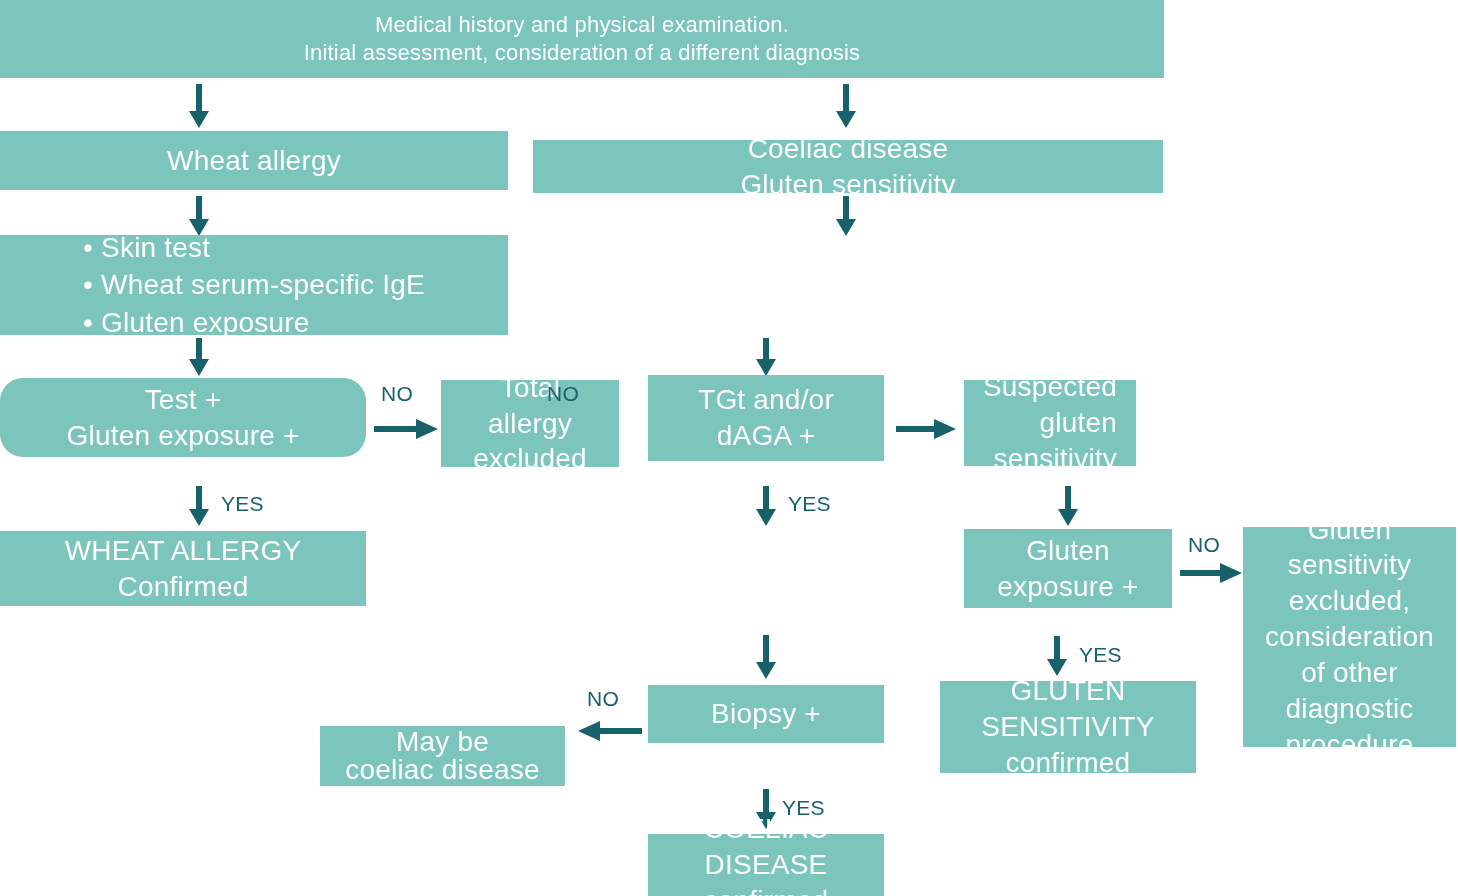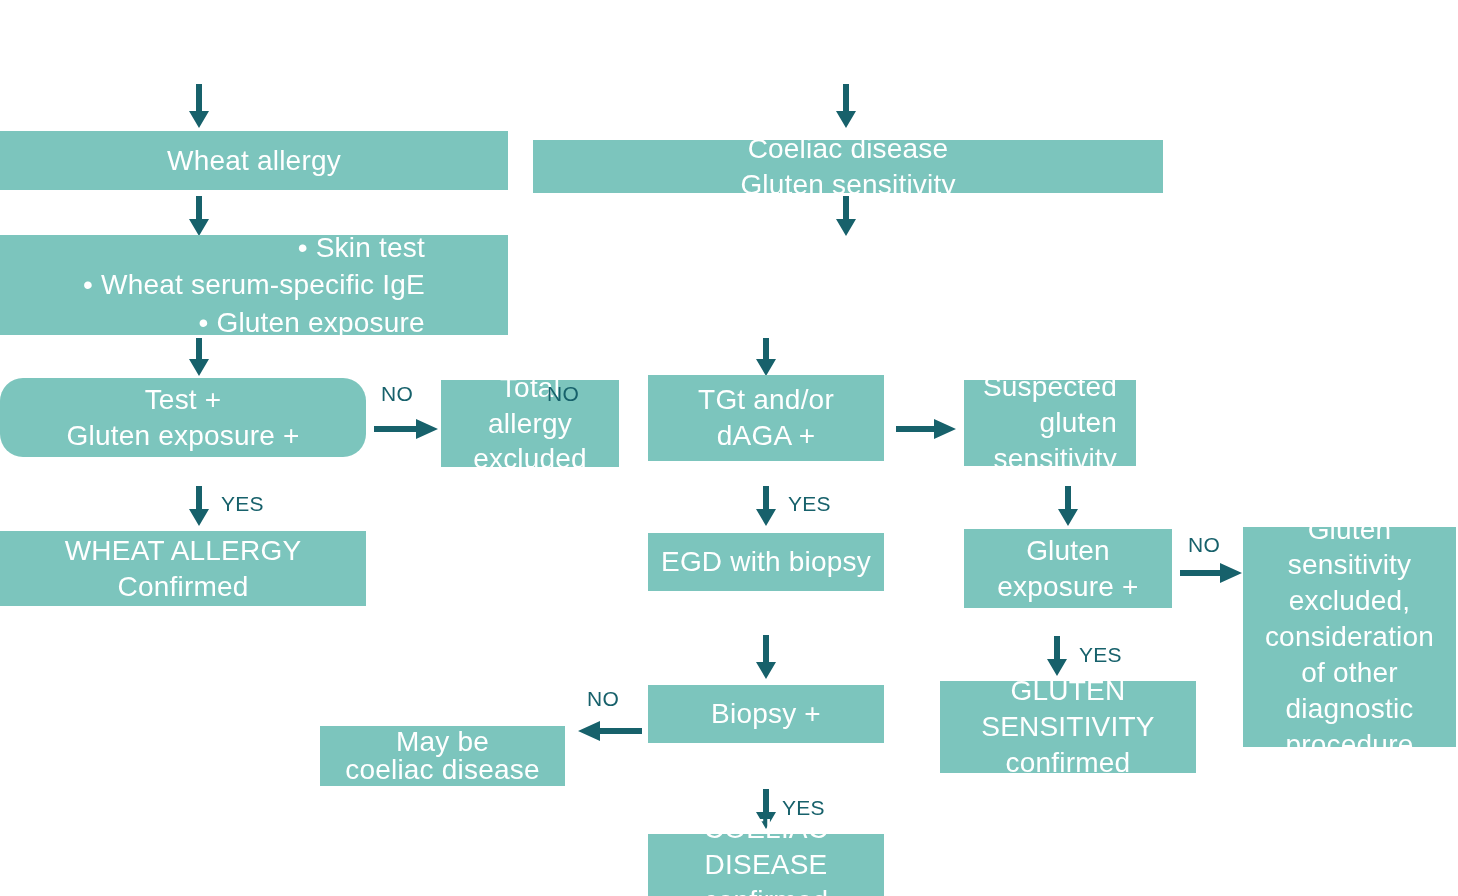--- a/index.html
+++ b/index.html
@@ -26,41 +26,45 @@
     justify-content: center;
     text-align: center;
     line-height: 1.28;
     box-sizing: border-box;
     padding: 2px 6px;
     font-size: 28px;
     letter-spacing: 0.2px;
   }
   .node .txt { display: block; white-space: pre-line; }
   .node.tight { line-height: 1.0; }
-  .node.bullets { text-align: right; line-height: 1.34; }
+  .node.bullets { text-align: left; line-height: 1.34; }
 
   .label {
     position: absolute;
     color: #17616b;
     font-size: 21px;
     letter-spacing: 0.3px;
     white-space: nowrap;
     font-weight: 400;
   }
 
   .arrow {
     position: absolute;
   }
   .arrow svg { display: block; overflow: visible; }
 </style>
 </head>
 <body>
 
 <div id="canvas">
 
+  <div class="node" style="left:0px; top:0px; width:1164px; height:78px; font-size:22px;">
+    <span class="txt">Medical history and physical examination.
+Initial assessment, consideration of a different diagnosis</span>
+  </div>
 
   <div class="arrow" style="left:185px; top:84px; width:28px; height:44px;">
     <svg width="28" height="44" viewBox="0 0 28 44">
       <path d="M11 0 h6 v27 h7 l-10 17 l-10 -17 h7 z" fill="#17616b"></path>
     </svg>
   </div>
   <div class="arrow" style="left:832px; top:84px; width:28px; height:44px;">
     <svg width="28" height="44" viewBox="0 0 28 44">
       <path d="M11 0 h6 v27 h7 l-10 17 l-10 -17 h7 z" fill="#17616b"></path>
     </svg>
@@ -156,23 +160,20 @@
     <svg width="28" height="40" viewBox="0 0 28 40">
       <path d="M11 0 h6 v23 h7 l-10 17 l-10 -17 h7 z" fill="#17616b"></path>
     </svg>
   </div>
 
   <div class="node" style="left:0px; top:531px; width:366px; height:75px;">
     <span class="txt">WHEAT ALLERGY
 Confirmed</span>
   </div>
 
-  <div class="node" style="left:648px; top:533px; width:236px; height:58px;">
-    <span class="txt">EGD with biopsy</span>
-  </div>
 
   <div class="node" style="left:964px; top:529px; width:208px; height:79px;">
     <span class="txt">Gluten
 exposure +</span>
   </div>
 
   <div class="label" style="left:1188px; top:533px;">NO</div>
   <div class="arrow" style="left:1180px; top:562px; width:62px; height:22px;">
     <svg width="62" height="22" viewBox="0 0 62 22">
       <path d="M0 8 h40 v-7 l22 10 l-22 10 v-7 h-40 z" fill="#17616b"></path>

